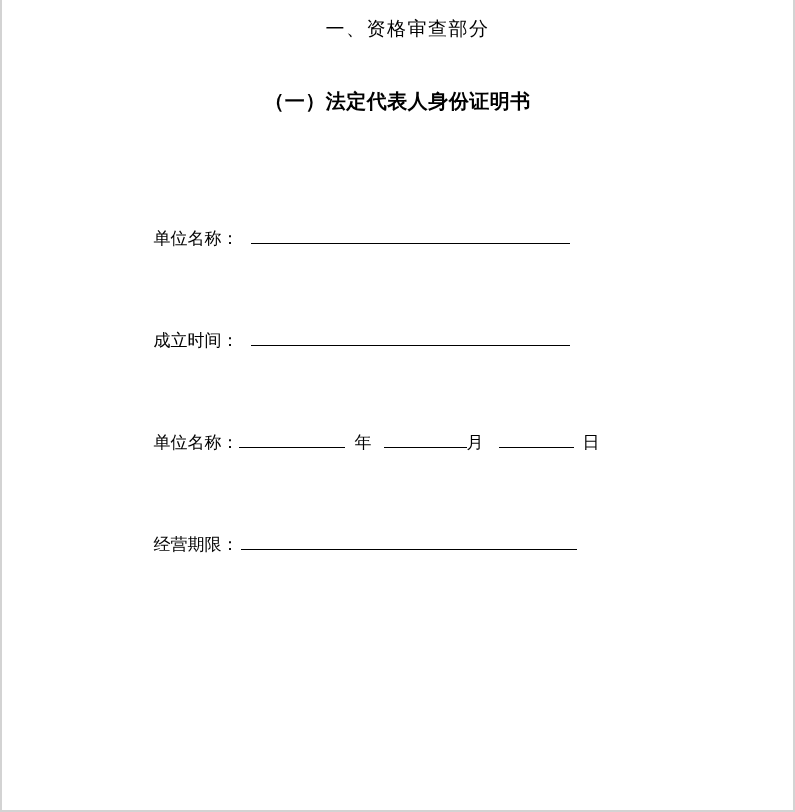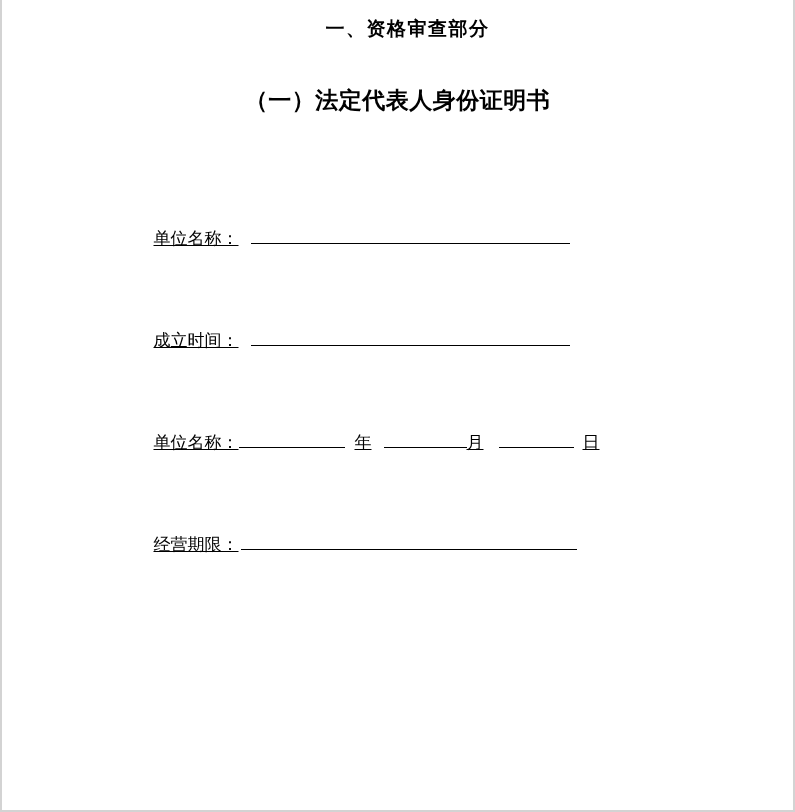--- a/index.html
+++ b/index.html
@@ -12,44 +12,44 @@
     border-right:2px solid #d3d3d3;
     border-bottom:2px solid #d3d3d3;
     font-family:"Liberation Serif","DejaVu Serif",serif;
     color:#000;
     overflow:hidden;
   }
   .title {
     padding-top:16px;
     text-align:center;
     font-size:19px;
-    font-weight:bold;
+    font-weight:normal;
     line-height:26px;
     letter-spacing:1.5px;
     text-indent:14px;
     white-space:pre;
     margin-left:6px;
   }
   .subtitle {
     margin-top:46px;
     text-align:center;
-    font-size:23px;
+    font-size:20px;
     font-weight:bold;
     letter-spacing:0.5px;
     line-height:26px;
     white-space:pre;
   }
   .form {
     margin-top:74px;
     margin-left:126px;
     width:460px;
     font-size:17px;
   }
   .frow { line-height:34px; white-space:pre; }
-  .lbl { display:inline;text-decoration:underline; }
+  .lbl { display:inline; }
   
   .ul {
     display:inline-block;
     border-bottom:1px solid #000;
     height:13px;
     vertical-align:baseline;
   }
   
   .u-long   { width:319px; margin-left:12px; }
   .u-term   { width:336px; margin-left:2px; }

